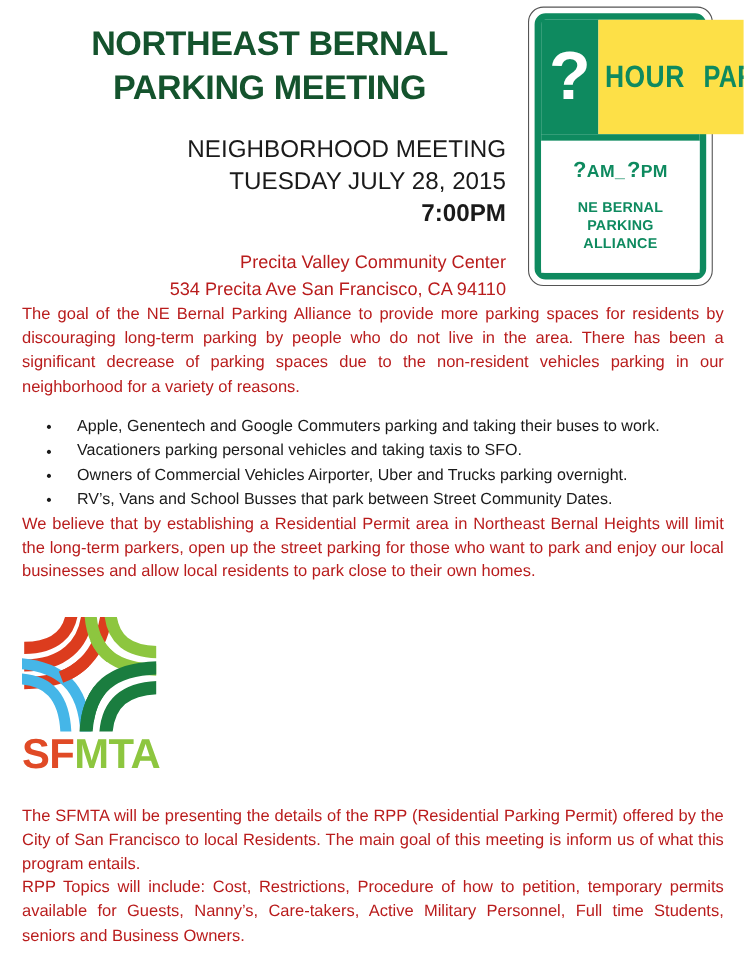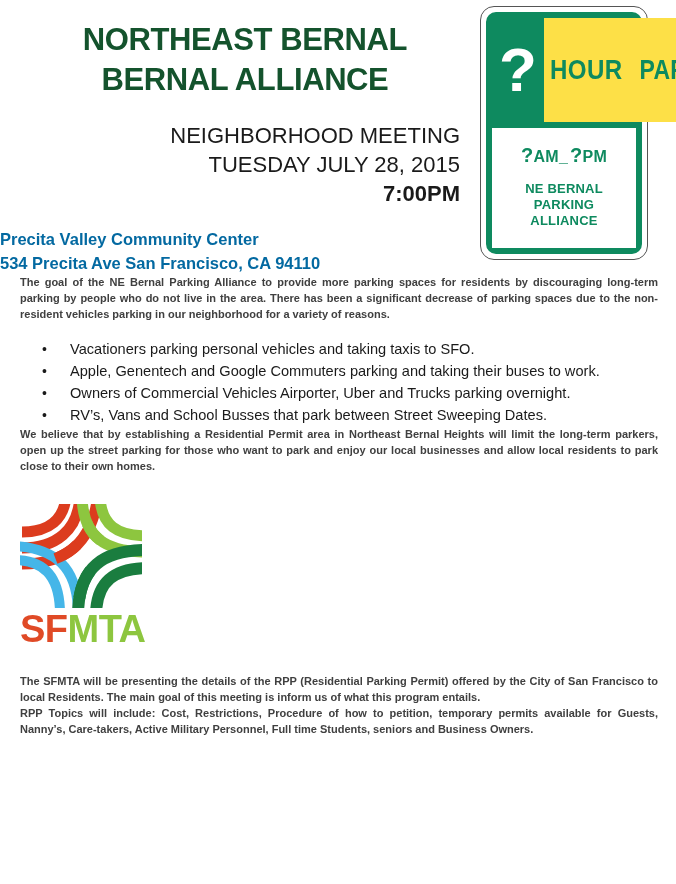--- a/index.html
+++ b/index.html
@@ -44,27 +44,26 @@
     padding-right: 20px;
     margin-top: 22px;
     font-size: 22px;
     line-height: 1.32;
     color: #1a1a1a;
   }
   .meeting-block .time {
     font-weight: bold;
   }
   .venue-block {
-    text-align: left;
+    text-align: right;
     padding-right: 20px;
     margin-top: 20px;
     font-size: 16.5px;
     line-height: 1.42;
-    color: #0369a1;
-    font-weight: bold;
+    color: #b91c1c;
   }
 
   
   .sign-wrap {
     width: 196px;
     padding-top: 6px;
     display: flex;
     justify-content: flex-start;
   }
   .sign-outer {
@@ -163,25 +162,24 @@
   }
   .sign-name span { display: block; }
 
   
   .content {
     padding: 0 18px 0 20px;
     box-sizing: border-box;
   }
   p.para {
     text-align: justify;
-    font-size: 11px;
+    font-size: 15px;
     line-height: 1.45;
     margin: 0;
-    color: #404040;
-    font-weight: bold;
+    color: #b91c1c;
   }
   .para-goal { margin-top: 62px; }
   .para-believe { margin-top: 22px; }
   .para-sfmta { margin-top: 0; }
   .para-topics { margin-top: 22px; }
 
   ul.bullets {
     margin: 16px 0 0 0;
     padding: 0;
     list-style: none;
@@ -225,21 +223,21 @@
   .footer-block { margin-top: 26px; }
 </style>
 </head>
 <body>
 
 <div class="header">
 
   <div class="header-left">
     <div class="org-title">
       <span>NORTHEAST BERNAL</span>
-      <span class="line2">BERNAL ALLIANCE</span>
+      <span class="line2">PARKING MEETING</span>
     </div>
 
     <div class="meeting-block">
       <div>NEIGHBORHOOD MEETING</div>
       <div>TUESDAY JULY 28, 2015</div>
       <div class="time">7:00PM</div>
     </div>
 
     <div class="venue-block">
       <div>Precita Valley Community Center</div>
@@ -275,24 +273,24 @@
       </div>
     </div>
   </div>
 </div>
 
 <div class="content">
 
   <p class="para para-goal">The goal of the NE Bernal Parking Alliance to provide more parking spaces for residents by discouraging long-term parking by people who do not live in the area. There has been a significant decrease of parking spaces due to the non-resident vehicles parking in our neighborhood for a variety of reasons.</p>
 
   <ul class="bullets">
+    <li>Apple, Genentech and Google Commuters parking and taking their buses to work.</li>
     <li>Vacationers parking personal vehicles and taking taxis to SFO.</li>
-    <li>Apple, Genentech and Google Commuters parking and taking their buses to work.</li>
     <li>Owners of Commercial Vehicles Airporter, Uber and Trucks parking overnight.</li>
-    <li>RV’s, Vans and School Busses that park between Street Sweeping Dates.</li>
+    <li>RV’s, Vans and School Busses that park between Street Community Dates.</li>
   </ul>
 
   <p class="para para-believe">We believe that by establishing a Residential Permit area in Northeast Bernal Heights will limit the long-term parkers, open up the street parking for those who want to park and enjoy our local businesses and allow local residents to park close to their own homes.</p>
 
   <div class="logo-block">
     <svg class="logo-mark" viewBox="0 0 122 104">
       <g fill="none" stroke-linecap="butt">
 
         <path d="M2,28 C28,28 46,16 46,-12" stroke="#dc3c1e" stroke-width="11"></path>
         <path d="M2,44 C34,44 60,28 60,-12" stroke="#dc3c1e" stroke-width="11"></path>

